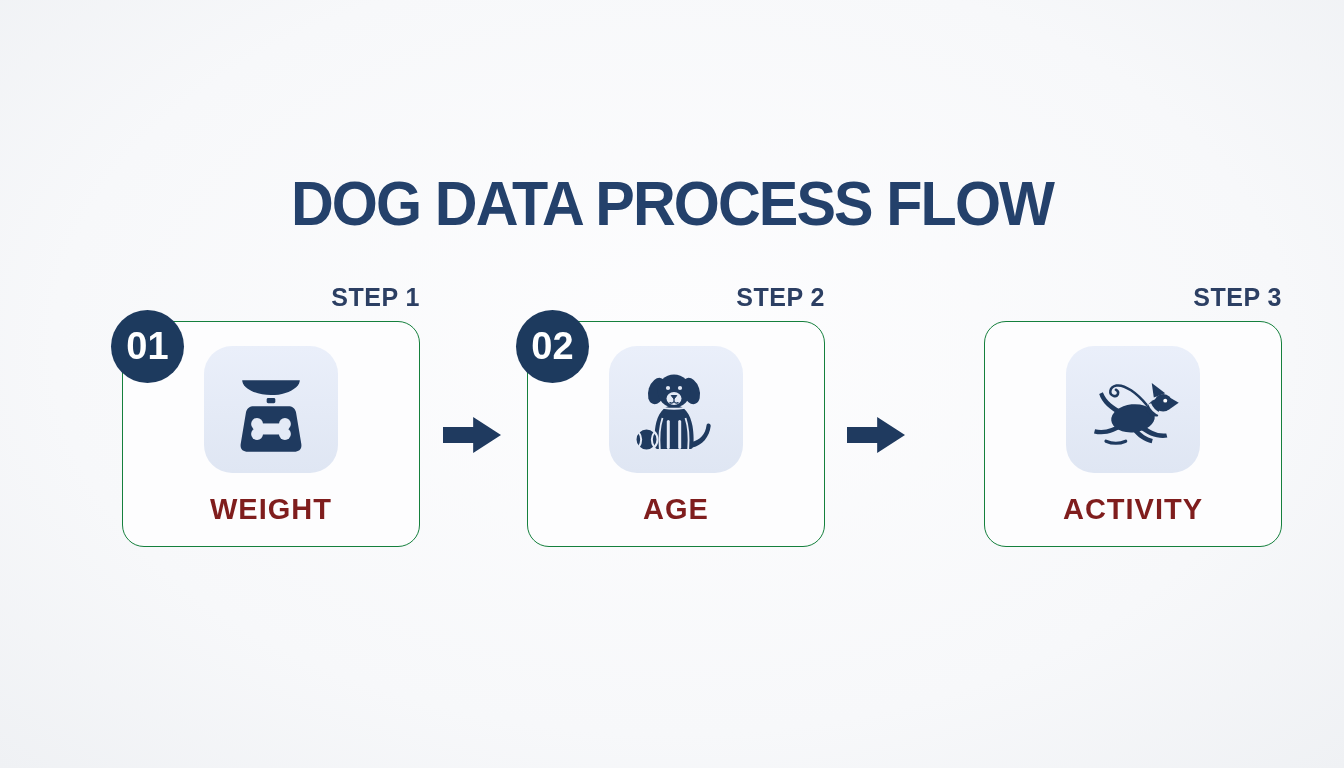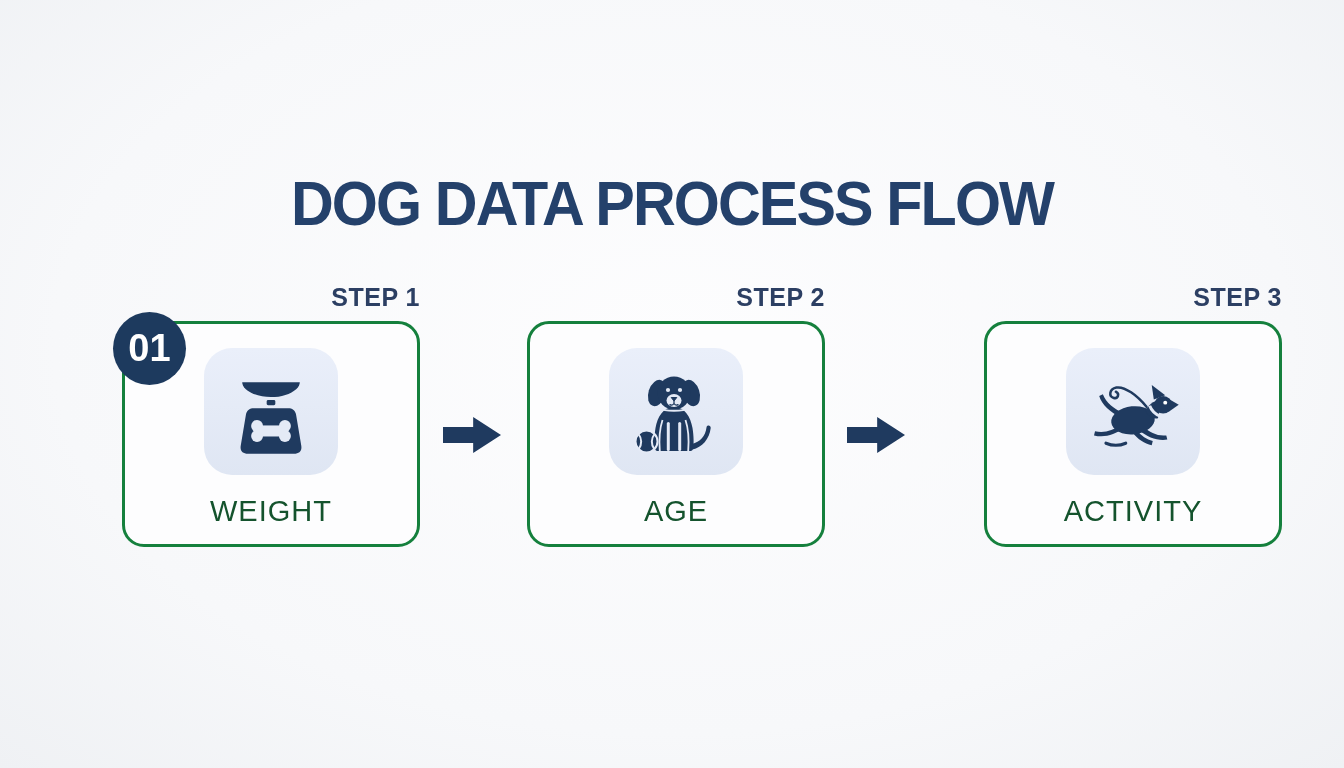--- a/index.html
+++ b/index.html
@@ -15,38 +15,38 @@
     color:#24416b;letter-spacing:-2px;line-height:1;
     transform:scaleX(0.94);transform-origin:50% 50%;
   }
   .step-label{
     position:absolute;top:283px;width:298px;height:30px;
     text-align:right;font-size:25px;font-weight:700;
     color:#2c3f63;letter-spacing:0.5px;
   }
   .card{
     position:absolute;top:321px;width:298px;height:226px;
-    background:#fdfdfe;border:3px solid #15803d;border-radius:22px;
+    background:#fdfdfe;border:1px solid #15803d;border-radius:22px;
     box-sizing:border-box;
     display:flex;flex-direction:column;align-items:center;
   }
   .badge{
     position:absolute;left:-12px;top:-12px;width:73px;height:73px;
     border-radius:50%;background:#1d3a5e;
     display:flex;align-items:center;justify-content:center;
     color:#ffffff;font-size:38px;font-weight:bold;
   }
   .icon-tile{
     margin-top:24px;width:134px;height:127px;border-radius:28px;
     background:linear-gradient(180deg,#eaeffa 0%,#dfe6f3 100%);
     display:flex;align-items:center;justify-content:center;
   }
   .card-label{
-    margin-top:20px;font-size:29px;font-weight:normal;
-    color:#14532d;letter-spacing:1px;text-align:right;
+    margin-top:20px;font-size:29px;font-weight:bold;
+    color:#7f1d1d;letter-spacing:1px;text-align:right;
   }
   .arrow{
     position:absolute;top:414px;width:58px;height:42px;background:#1f3a5f;
     clip-path:polygon(0 31%,52% 31%,52% 7%,100% 50%,52% 93%,52% 69%,0 69%);
   }
   #card-1,#steplabel-1{left:122px;}
   #card-2,#steplabel-2{left:527px;}
   #card-3,#steplabel-3{left:984px;}
   #arrow-1{left:443px;}
   #arrow-2{left:847px;}
@@ -75,20 +75,21 @@
           <circle cx="64.5" cy="64.5" r="6.2"></circle>
           <circle cx="64.5" cy="75" r="6.2"></circle>
           <rect x="35.5" y="64" width="29" height="11.5"></rect>
         </g>
       </svg>
     </div>
     <div class="card-label">WEIGHT</div>
   </div>
 
   <div class="card" id="card-2">
+    <div class="badge">02</div>
     <div class="icon-tile">
       <svg width="100" height="100" viewBox="0 0 100 100">
         <g fill="#1f3a5f">
           <ellipse cx="31" cy="31" rx="8.5" ry="13.5" transform="rotate(18 31 31)"></ellipse>
           <ellipse cx="65" cy="31" rx="8.5" ry="13.5" transform="rotate(-18 65 31)"></ellipse>
           <circle cx="48" cy="31" r="16.5"></circle>
           <path d="M48,45 C37,45 31.5,55 29.5,66 C28.2,74 28,83 29,87 C29.4,88.8 31,89 33,89 L63,89 C65,89 66.6,88.8 67,87 C68,83 67.8,74 66.5,66 C64.5,55 59,45 48,45 Z"></path>
           <path d="M66,82 C74,80 79.5,74 80.5,65.5 C80.8,62.5 85,63 84.7,66 C83.5,77 76,85.5 66.5,87.5 Z"></path>
         </g>
         <path d="M34,46.5 C38,49.5 58,49.5 62,46.5" stroke="#e4eaf6" stroke-width="2" fill="none"></path>

